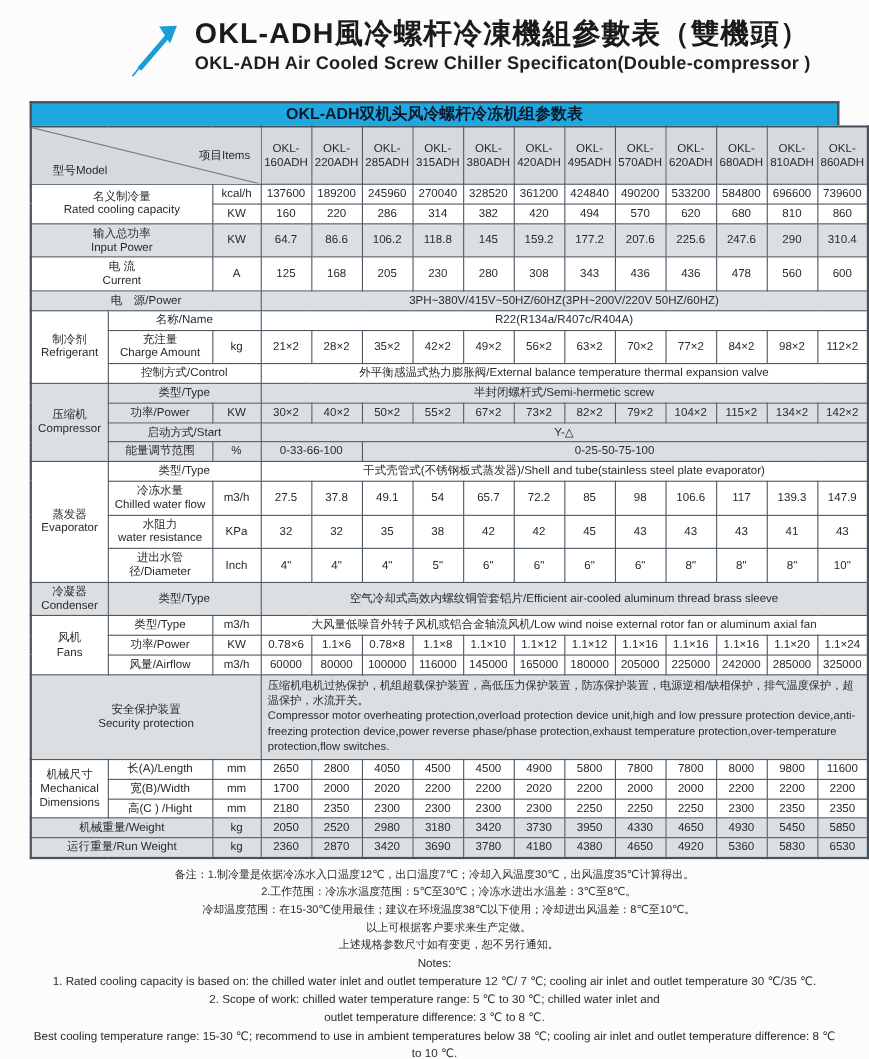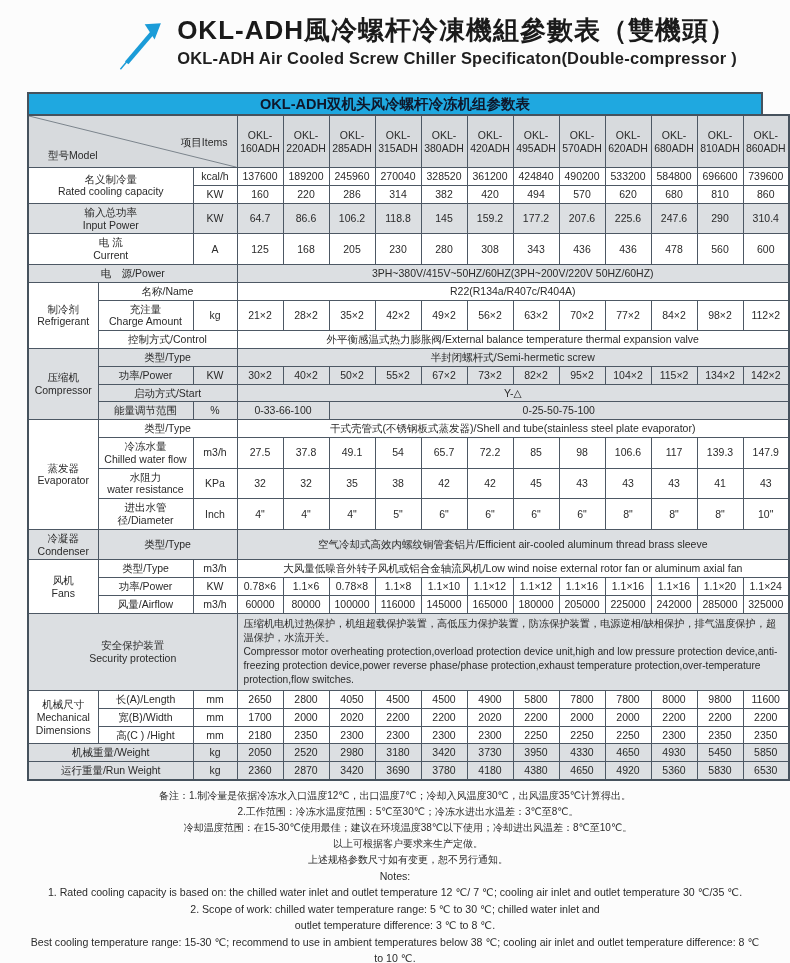--- a/index.html
+++ b/index.html
@@ -228,21 +228,21 @@
       <tr class="shaded">
         <td class="lbl" colspan="1" rowspan="1">功率/Power</td>
         <td class="unit">KW</td>
         <td class="val">30×2</td>
         <td class="val">40×2</td>
         <td class="val">50×2</td>
         <td class="val">55×2</td>
         <td class="val">67×2</td>
         <td class="val">73×2</td>
         <td class="val">82×2</td>
-        <td class="val">95×2</td>
+        <td class="val">79×2</td>
         <td class="val">104×2</td>
         <td class="val">115×2</td>
         <td class="val">134×2</td>
         <td class="val">142×2</td>
       </tr>
       <tr class="shaded">
         <td class="lbl" colspan="2" rowspan="1">启动方式/Start</td>
         <td class="merged" colspan="12">Y-△</td>
       </tr>
       <tr class="shaded">

